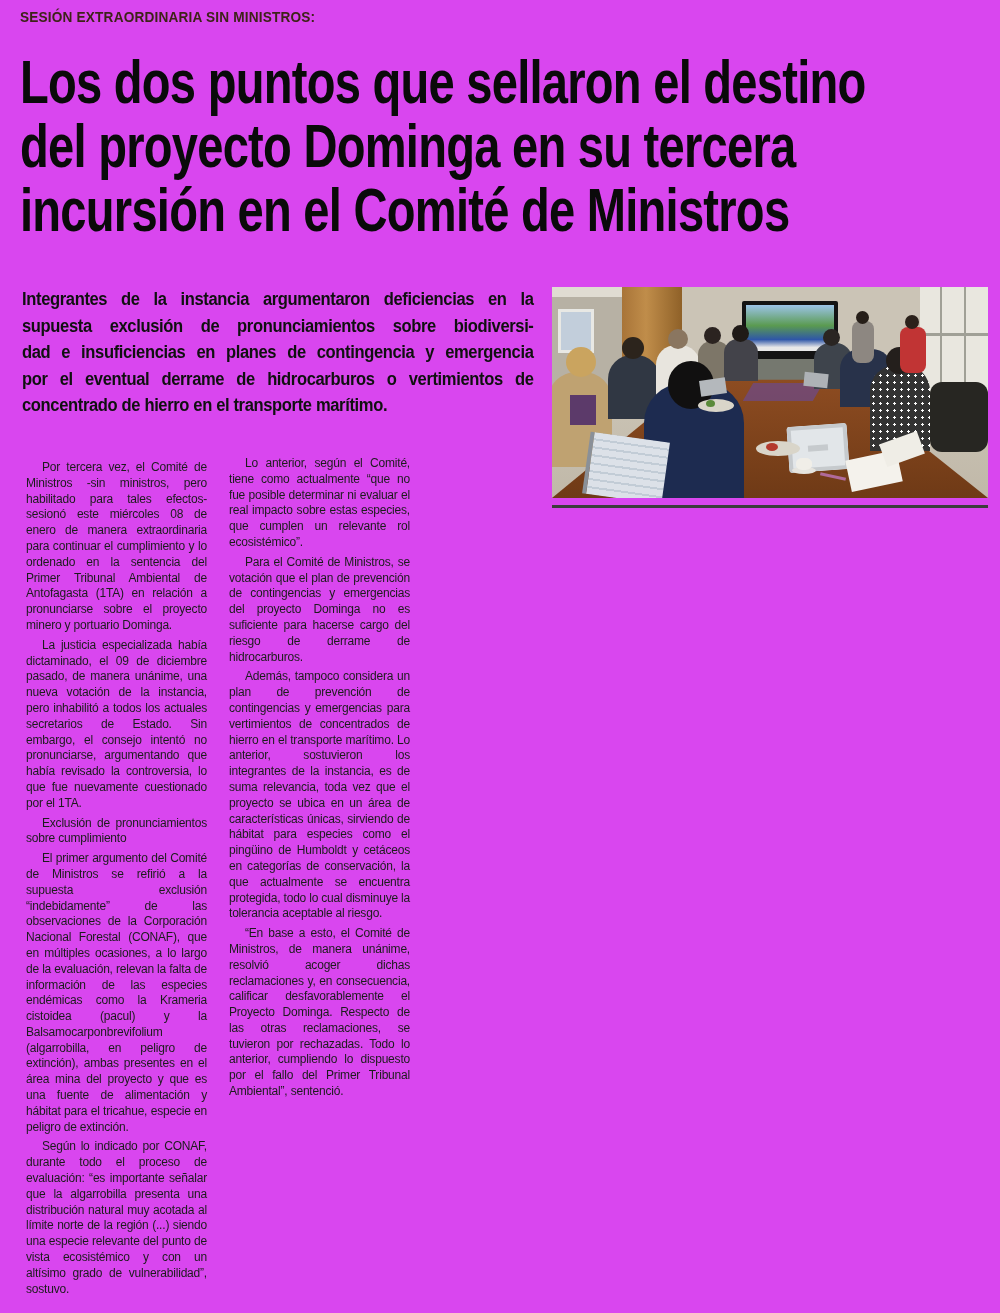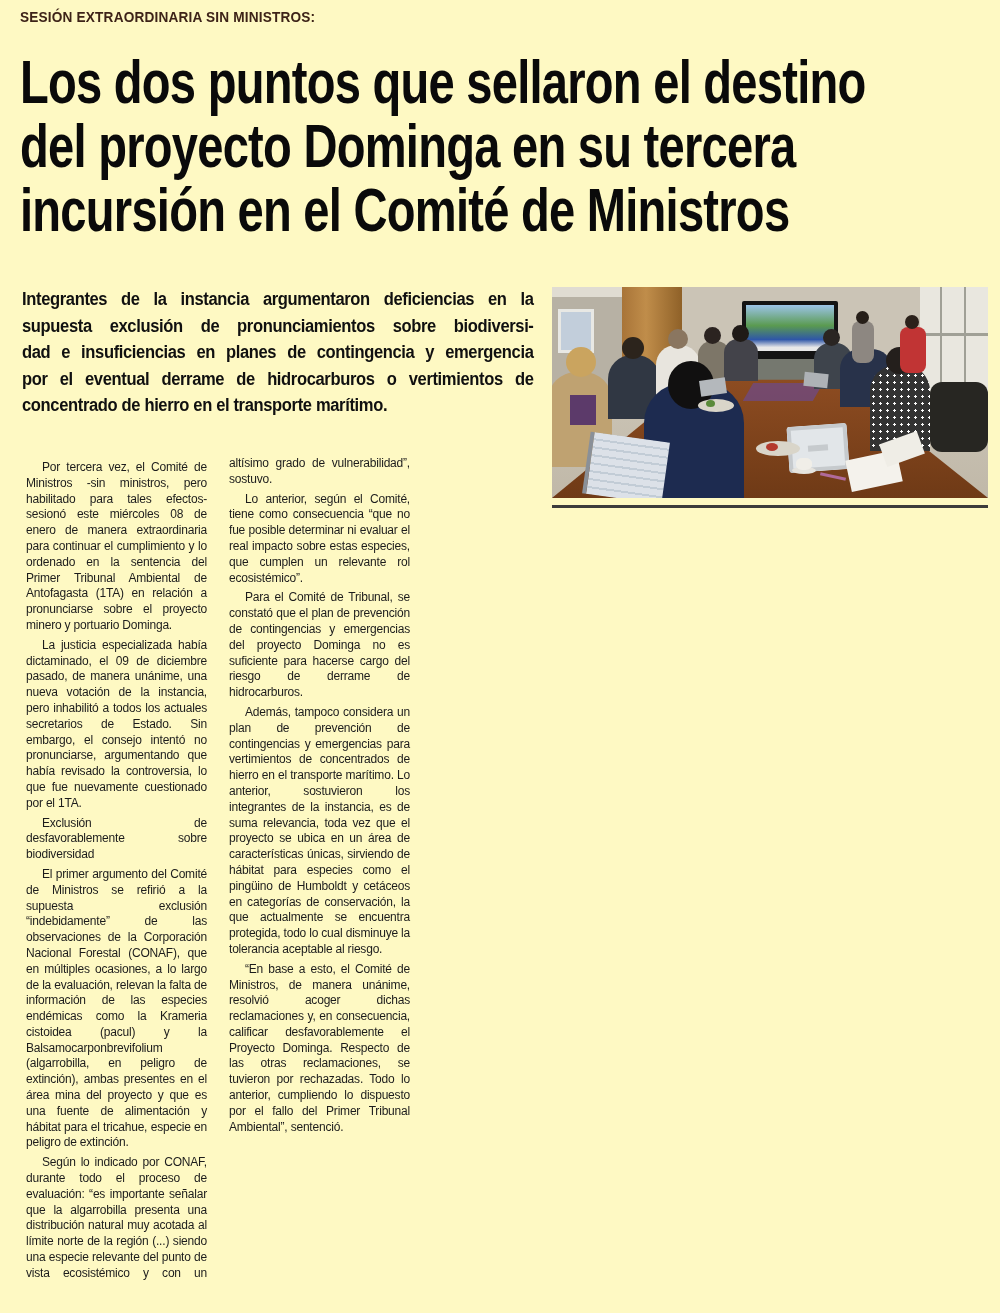--- a/index.html
+++ b/index.html
@@ -1,16 +1,16 @@
 <!DOCTYPE html>
 <html><head>
 <meta charset="utf-8">
 <style>
   html,body{margin:0;padding:0;background:#fff;}
-  #page{position:relative;width:1000px;height:1313px;background:#fef9c3;overflow:hidden;
+  #page{position:relative;width:1000px;height:1313px;background:#d946ef;overflow:hidden;
         font-family:"Liberation Sans",sans-serif;}
   .abs{position:absolute;}
 
   
   .kicker{left:20px;top:8px;font-size:15.5px;font-weight:700;color:#3d2318;
           white-space:nowrap;transform:scaleX(.88);transform-origin:0 0;letter-spacing:.2px;}
 
   
   .headline{left:20px;top:50px;width:1300px;transform:scaleX(.76);transform-origin:0 0;}
   .headline .hl{font-size:62px;line-height:64px;font-weight:700;color:#0a0a0a;
@@ -109,22 +109,22 @@
     <div class="abs" style="left:214px;top:156px;width:12px;height:8px;background:#b43a2e;border-radius:50%;"></div>
     <div class="abs" style="left:154px;top:113px;width:9px;height:7px;background:#5a8a3a;border-radius:50%;"></div>
     <div class="abs" style="left:268px;top:188px;width:26px;height:3px;background:#b06a9a;transform:rotate(12deg);"></div>
   </div>
 
   <div class="abs photo-rule"></div>
 
   <div class="abs body-cols">
       <p>Por tercera vez, el Comité de Ministros -sin ministros, pero habilitado para tales efectos- sesionó este miércoles 08 de enero de manera extraordinaria para continuar el cumplimiento y lo ordenado en la sentencia del Primer Tribunal Ambiental de Antofagasta (1TA) en relación a pronunciarse sobre el proyecto minero y portuario Dominga.</p>
       <p>La justicia especializada había dictaminado, el 09 de diciembre pasado, de manera unánime, una nueva votación de la instancia, pero inhabilitó a todos los actuales secretarios de Estado. Sin embargo, el consejo intentó no pronunciarse, argumentando que había revisado la controversia, lo que fue nuevamente cuestionado por el 1TA.</p>
-      <p>Exclusión de desfavorablemente sobre biodiversidad</p>
+      <p>Exclusión de pronunciamientos sobre cumplimiento</p>
       <p>El primer argumento del Comité de Ministros se refirió a la supuesta exclusión “indebidamente” de las observaciones de la Corporación Nacional Forestal (CONAF), que en múltiples ocasiones, a lo largo de la evaluación, relevan la falta de información de las especies endémicas como la Krameria cistoidea (pacul) y la Balsamocarponbrevifolium (algarrobilla, en peligro de extinción), ambas presentes en el área mina del proyecto y que es una fuente de alimentación y hábitat para el tricahue, especie en peligro de extinción.</p>
       <p>Según lo indicado por CONAF, durante todo el proceso de evaluación: “es importante señalar que la algarrobilla presenta una distribución natural muy acotada al límite norte de la región (...) siendo una especie relevante del punto de vista ecosistémico y con un altísimo grado de vulnerabilidad”, sostuvo.</p>
-      <p>Lo anterior, según el Comité, tiene como consecuencia “que no fue posible determinar ni evaluar el real impacto sobre estas especies, que cumplen un relevante rol ecosistémico”.</p>
-      <p>Para el Comité de Tribunal, se constató que el plan de prevención de contingencias y emergencias del proyecto Dominga no es suficiente para hacerse cargo del riesgo de derrame de hidrocarburos.</p>
+      <p>Lo anterior, según el Comité, tiene como actualmente “que no fue posible determinar ni evaluar el real impacto sobre estas especies, que cumplen un relevante rol ecosistémico”.</p>
+      <p>Para el Comité de Ministros, se votación que el plan de prevención de contingencias y emergencias del proyecto Dominga no es suficiente para hacerse cargo del riesgo de derrame de hidrocarburos.</p>
       <p>Además, tampoco considera un plan de prevención de contingencias y emergencias para vertimientos de concentrados de hierro en el transporte marítimo. Lo anterior, sostuvieron los integrantes de la instancia, es de suma relevancia, toda vez que el proyecto se ubica en un área de características únicas, sirviendo de hábitat para especies como el pingüino de Humboldt y cetáceos en categorías de conservación, la que actualmente se encuentra protegida, todo lo cual disminuye la tolerancia aceptable al riesgo.</p>
       <p>“En base a esto, el Comité de Ministros, de manera unánime, resolvió acoger dichas reclamaciones y, en consecuencia, calificar desfavorablemente el Proyecto Dominga. Respecto de las otras reclamaciones, se tuvieron por rechazadas. Todo lo anterior, cumpliendo lo dispuesto por el fallo del Primer Tribunal Ambiental”, sentenció.</p>
     </div>
 
 </div>
 
 </body></html>

